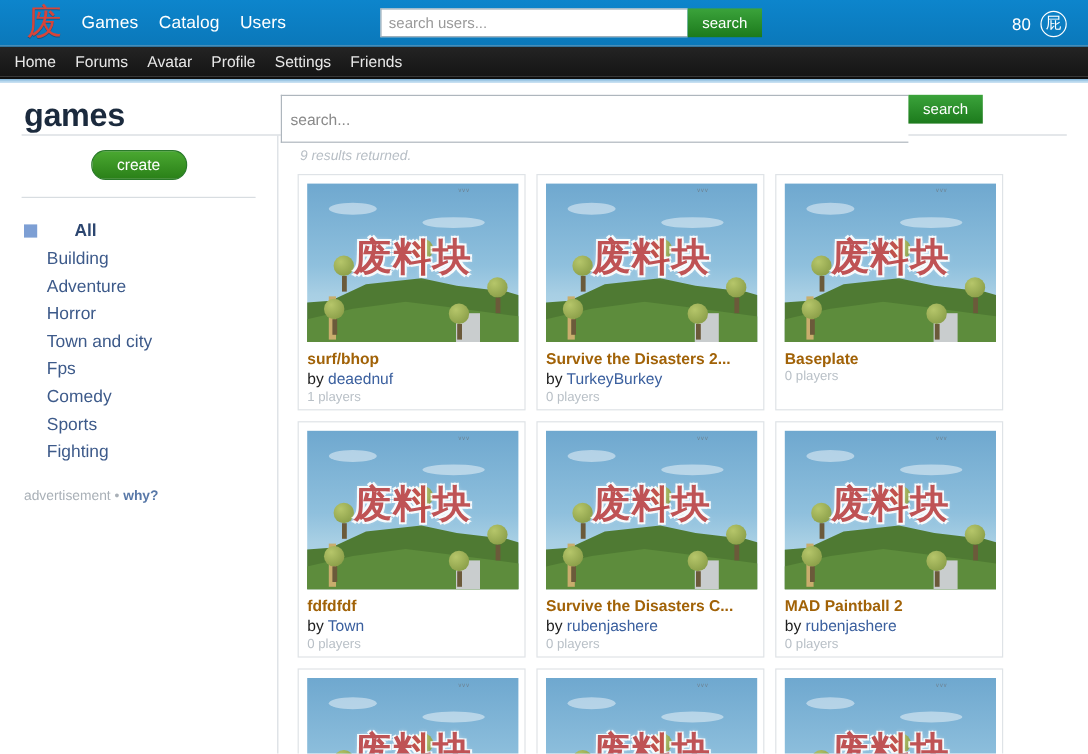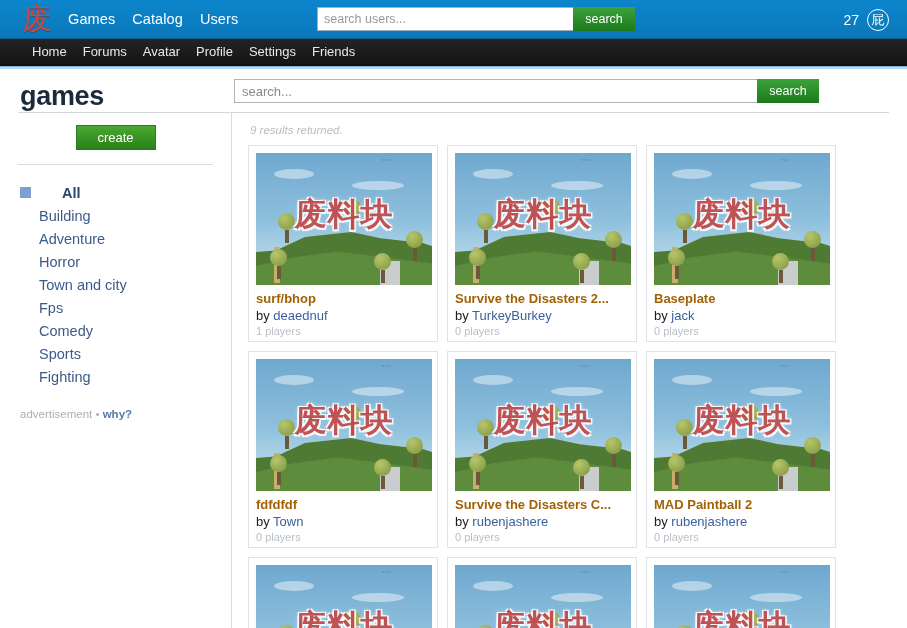--- a/index.html
+++ b/index.html
@@ -99,21 +99,21 @@
     font-family: "DejaVu Sans", sans-serif;
   }
 
   
   .blacknav {
     height: 27px;
     background: #1a1a1a;
     background: linear-gradient(to bottom, #242424 0%, #141414 100%);
     display: flex;
     align-items: center;
-    padding-left: 32px;
+    padding-left: 12px;
     gap: 16px;
     border-bottom: 2px solid #0f0f0f;
   }
   .blacknav a {
     color: #e8e8e8;
     font-size: 13px;
     text-decoration: none;
   }
   .blueline { height: 3px; background: #b8d8ee; border-top: 1px solid #7fb4d8; }
 
@@ -136,41 +136,41 @@
     letter-spacing: -.3px;
   }
   .mainsearch {
     display: flex;
     height: 24px;
     margin-bottom: 9px;
     margin-left: 4px;
   }
   .mainsearch input {
     width: 523px;
-    height: 24px;
+    height: 40px;
     border: 1px solid #aeb6bd;
     border-right: none;
     outline: none;
     padding: 0 7px;
     font-size: 13px;
     font-family: "Liberation Sans", sans-serif;
     color: #4c1d95;
   }
   .mainsearch input::placeholder { color: #8a8a8a; }
   .mainsearch .btn-green { width: 62px; height: 24px; }
 
   .body-cols { display: flex; padding: 0 18px; }
 
   
   .sidebar { width: 214px; flex: none; border-right: 1px solid #d8dde1; min-height: 480px; }
   .create-wrap { padding: 12px 0 14px 0; border-bottom: 1px solid #d8dde1; margin-right: 18px; display: flex; justify-content: center; }
   .create-btn {
     width: 80px; height: 25px;
     border: 1px solid #2a7a2a;
-    border-radius: 0;
+    border-radius: 12px;
     color: #fff; font-size: 13px;
     background: linear-gradient(to bottom, #4aa831 0%, #2a8018 100%);
     cursor: pointer;
     font-family: "Liberation Sans", sans-serif;
     padding: 0;
   }
   .cats { padding-top: 16px; }
   .cat {
     display: flex; align-items: center; gap: 8px;
     padding: 3.5px 0 3.5px 2px;
@@ -286,21 +286,21 @@
     <a href="#">Catalog</a>
     <a href="#">Users</a>
   </nav>
 
   <div class="topsearch">
     <input type="text" placeholder="search users..." style="">
     <button class="btn-green">search</button>
   </div>
 
   <div class="balance">
-    <span class="balance-num">27</span>
+    <span class="balance-num">80</span>
     <span class="coin">屁</span>
   </div>
 </div>
 
 <div class="blacknav">
   <a href="#">Home</a>
   <a href="#">Forums</a>
   <a href="#">Avatar</a>
   <a href="#">Profile</a>
   <a href="#">Settings</a>
@@ -473,21 +473,20 @@
                 <b></b>
                 <i></i>
               </div>
             <div class="tree t5">
                 <b></b>
                 <i></i>
               </div>
             <div class="thumb-text">废料块</div>
           </div>
           <div class="card-title">Baseplate</div>
-          <div class="card-by"><span>by </span><a href="#">jack</a></div>
           <div class="card-players">0 players</div>
         </div>
 
         <div class="card">
           <div class="thumb">
             <div class="cloud" style="left:18px;top:16px;width:40px;height:10px;"></div>
             <div class="cloud" style="left:96px;top:28px;width:52px;height:9px;"></div>
             <div class="birds">ᵛᵛᵛ</div>
             <div class="hill"></div>
             <div class="hill2"></div>

